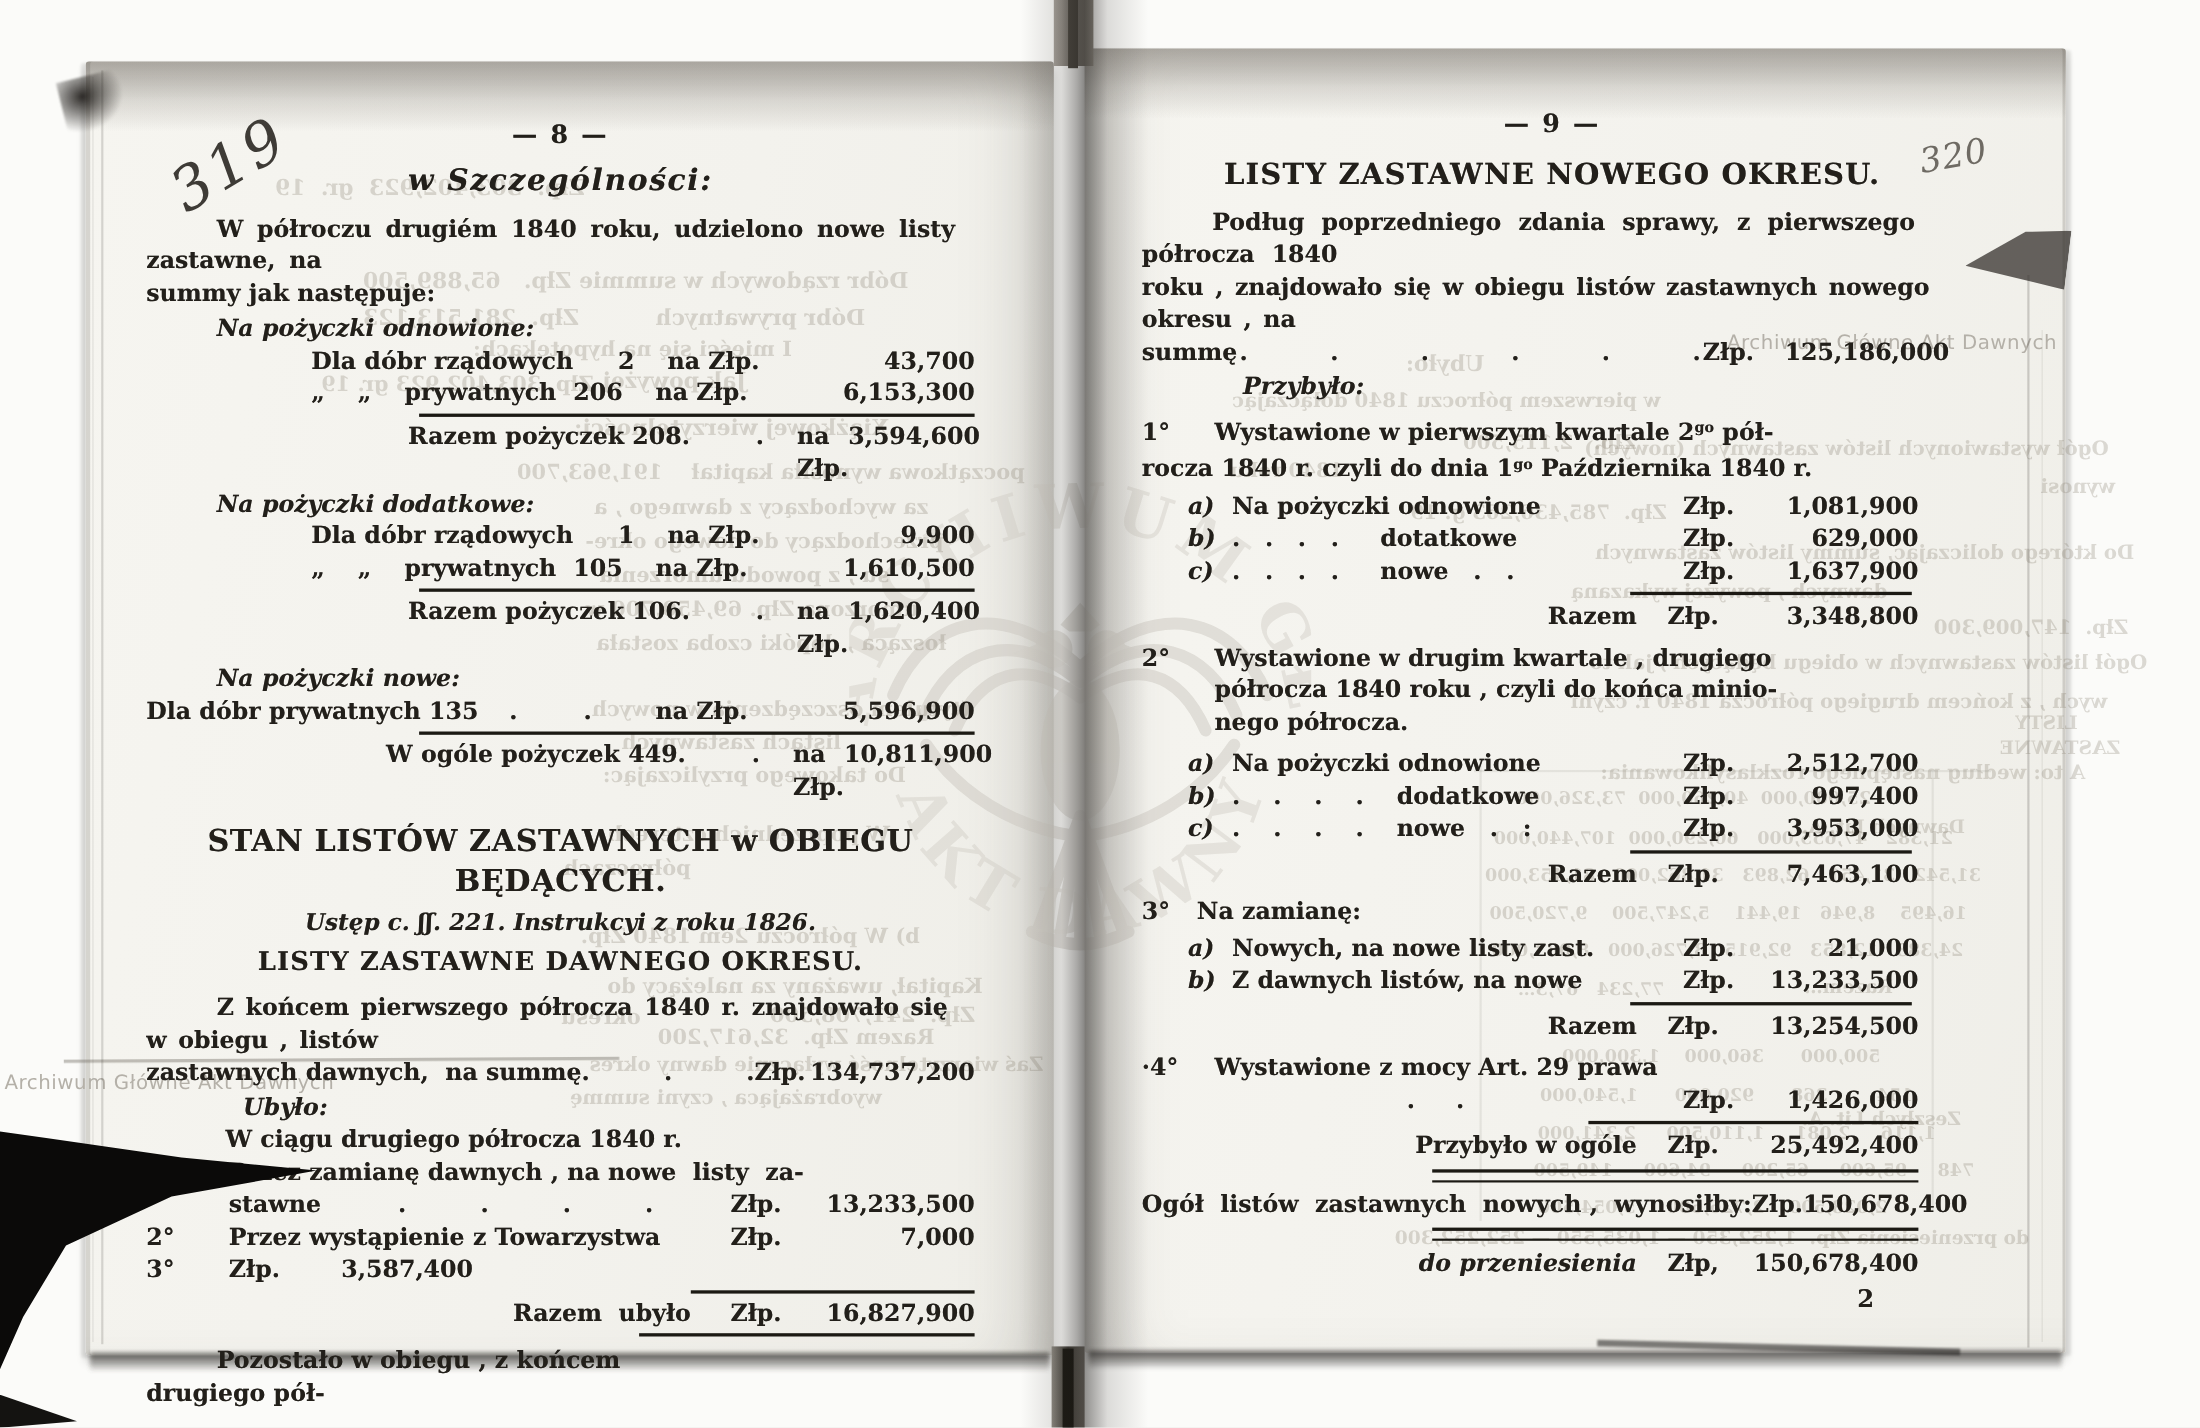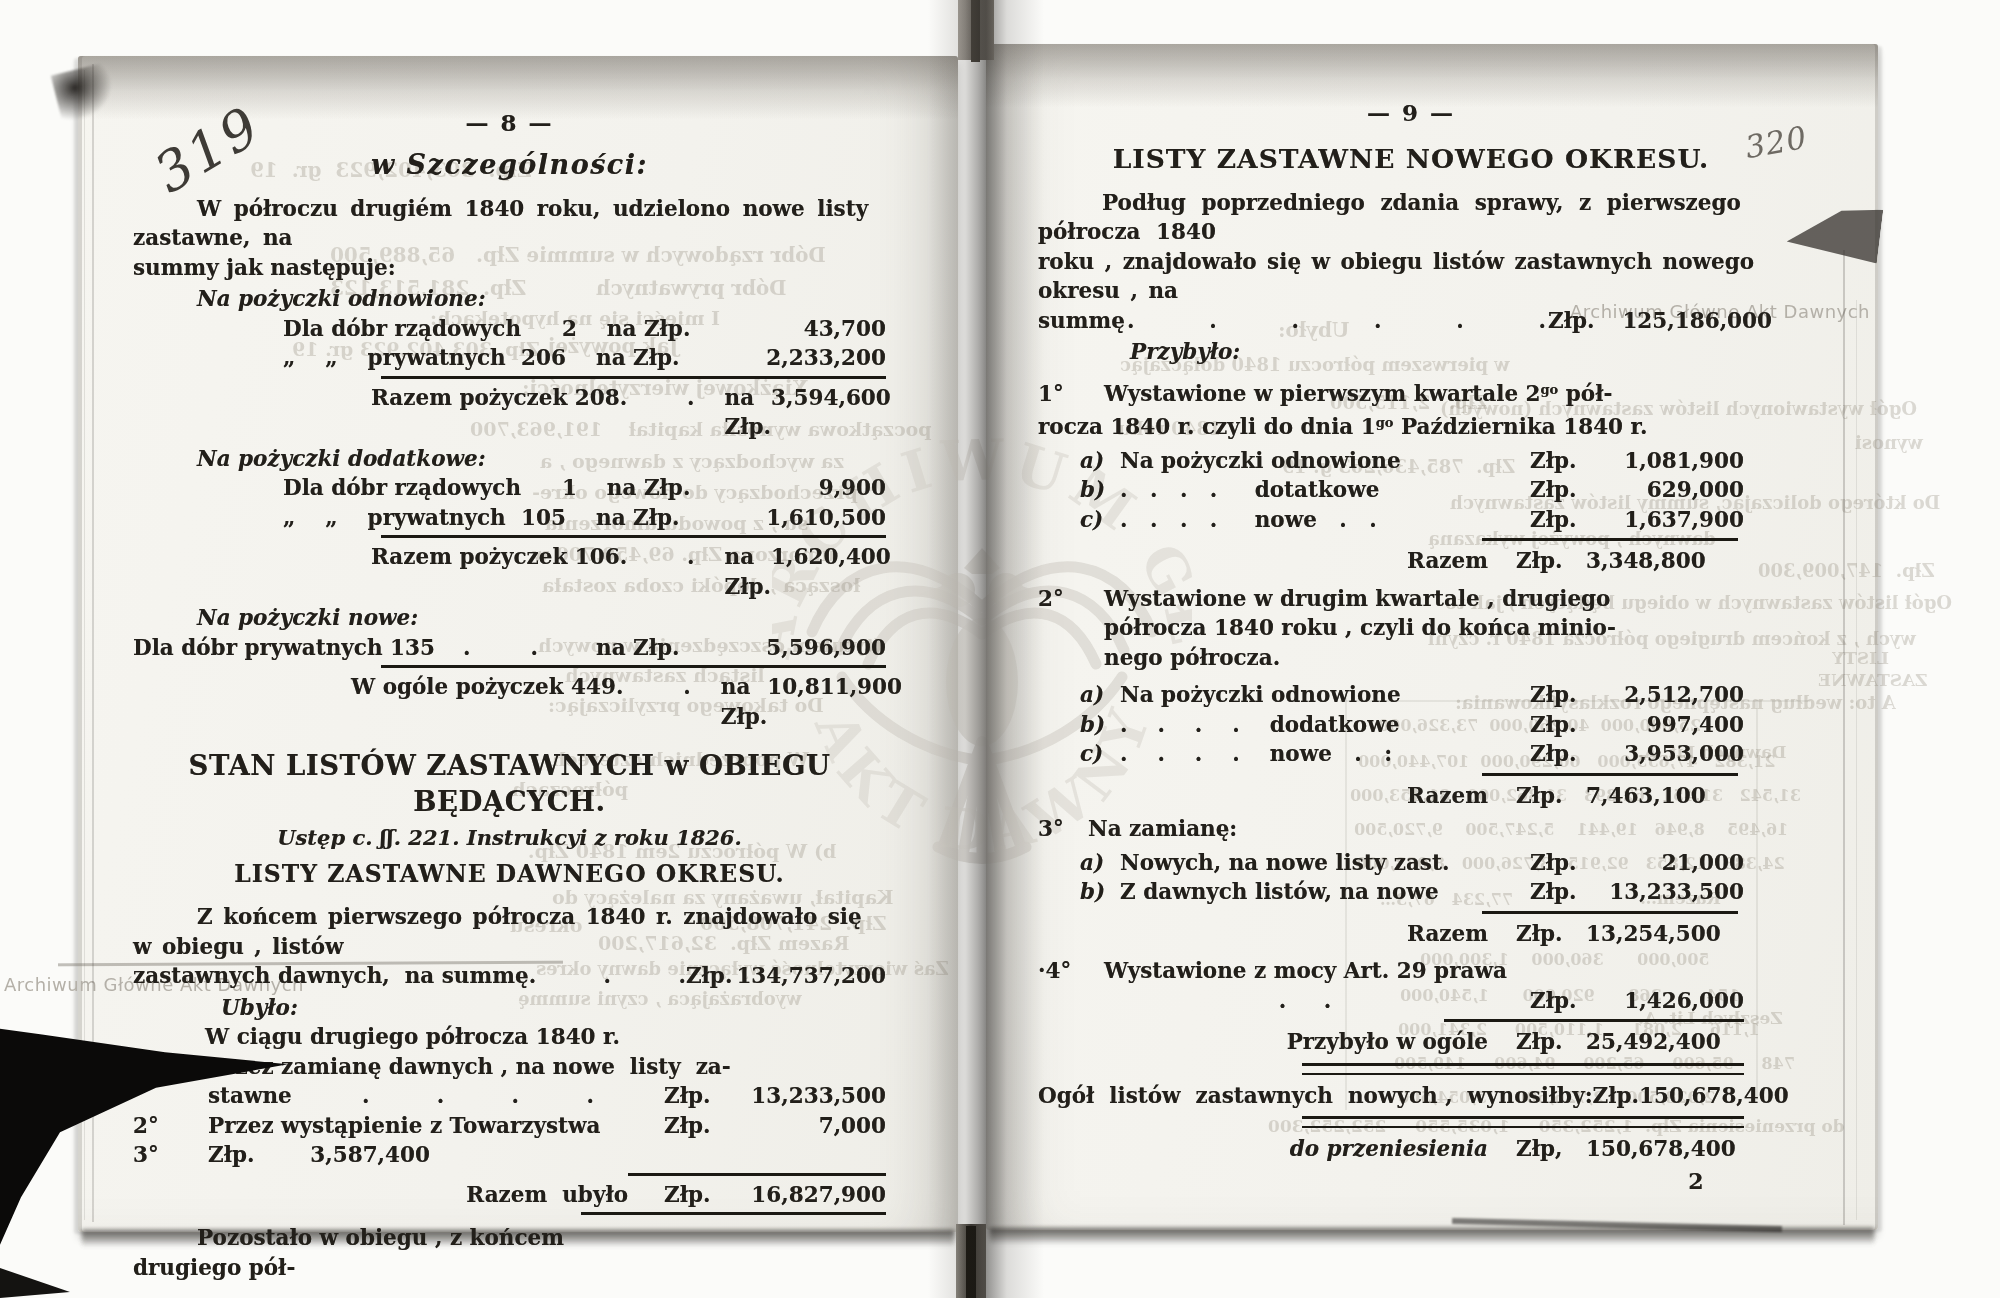--- a/index.html
+++ b/index.html
@@ -85,21 +85,21 @@
   .sup{font-size:13px;vertical-align:7px;letter-spacing:0;}
   .pz{width:524px;}
   
   .rino{width:66px;}
   .rrow{margin-left:42px;width:664px;}
   .m{width:40px;font-style:italic;}
   .rzl{width:64px;}
   .rramt{width:150px;text-align:right;}
   .trow{width:706px;}
   .tzl{width:70px;padding-left:28px;}
-  .tramt{width:158px;text-align:left;}
+  .tramt{width:158px;text-align:right;}
   .rrule{border-top:3px solid #1b1913;width:256px;margin:4px 6px 5px auto;}
   .rrule.w{width:300px;margin-right:0;}
   .drule{height:7px;border-top:3.4px solid #1b1913;border-bottom:2.6px solid #1b1913;width:442px;margin:6px 0 6px auto;}
   .frac{display:inline-flex;flex-direction:column;align-items:center;font-size:11.5px;line-height:9.5px;vertical-align:-4px;margin:0 3px;}
   .sig{margin-left:638px;width:40px;text-align:center;font-size:22px;margin-top:4px;}
   .mt4{margin-top:4px;} .mt8{margin-top:8px;} .mt12{margin-top:12px;}
 </style>
 </head>
 <body>
 
@@ -183,21 +183,21 @@
     <div class="row">
       <span class="pre rlbl">Dla dóbr rządowych</span>
       <span class="rcnt">2</span>
       <span class="rna">na Złp.</span>
       <span class="ramt">43,700</span>
     </div>
     <div class="row">
       <span class="pre rlbl">„    „    prywatnych</span>
       <span class="rcnt">206</span>
       <span class="rna">na Złp.</span>
-      <span class="ramt">2,233,200</span>
+      <span class="ramt">6,153,300</span>
     </div>
     <div class="lrule"></div>
     <div class="row">
       <span class="pre tlbl">Razem pożyczek 208</span>
       <span class="pre tdots">.        .</span>
       <span class="rna">na Złp.</span>
       <span class="ramt">3,594,600</span>
     </div>
 
     <div class="line it grp-title">Na pożyczki dodatkowe:</div>

